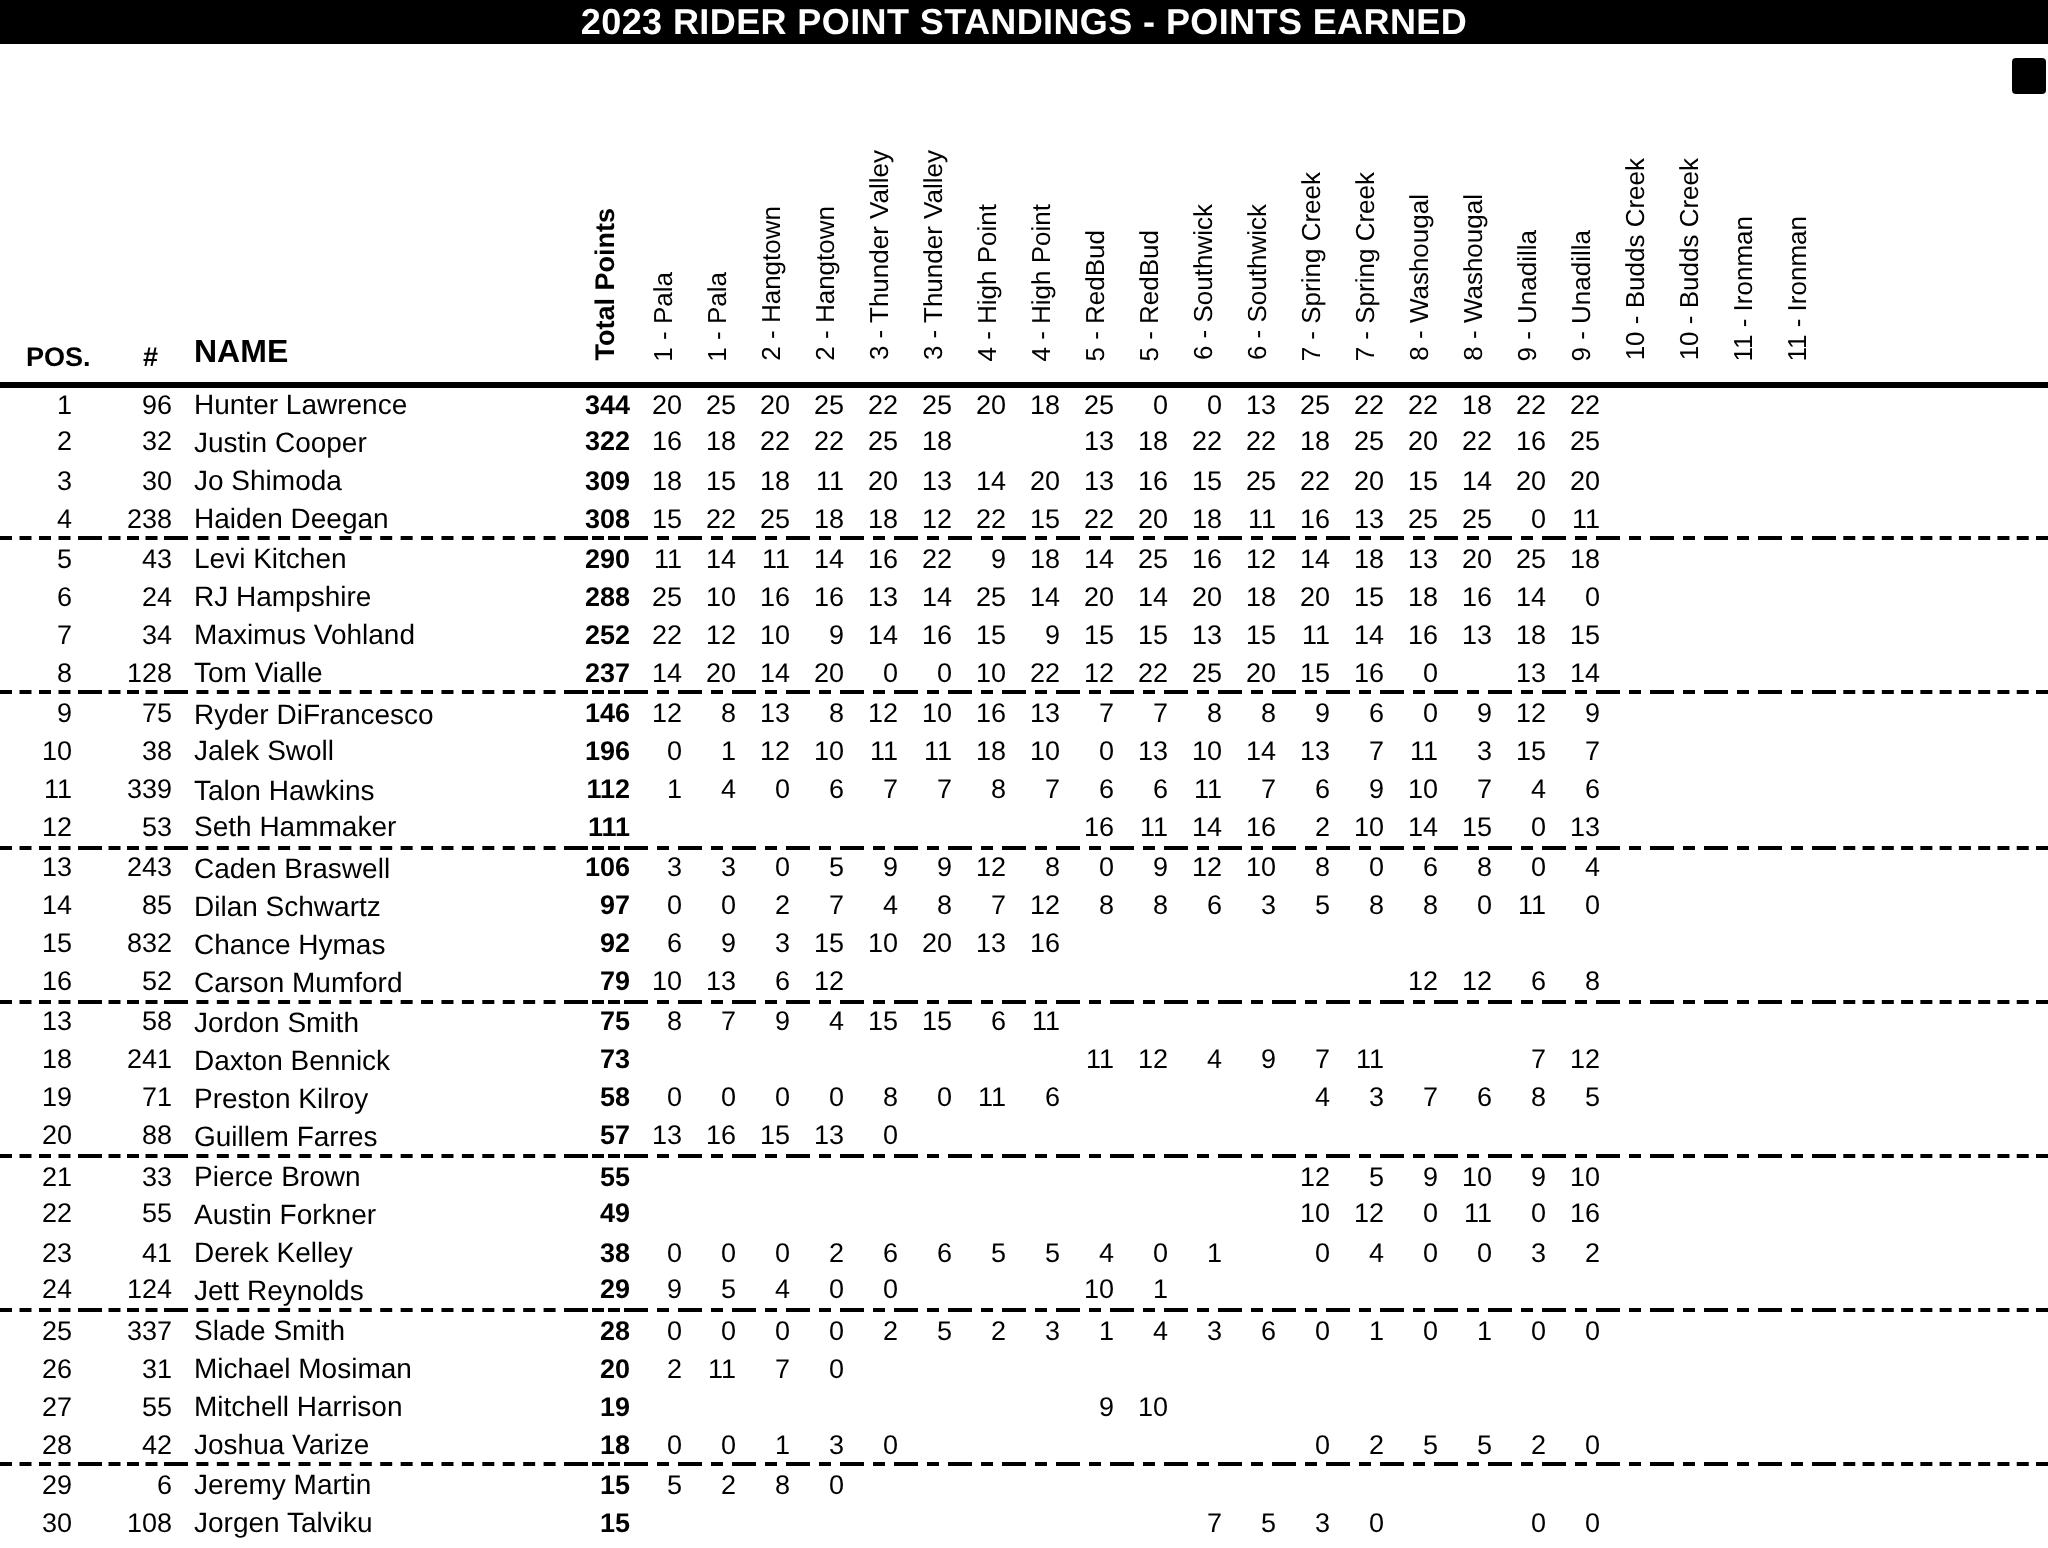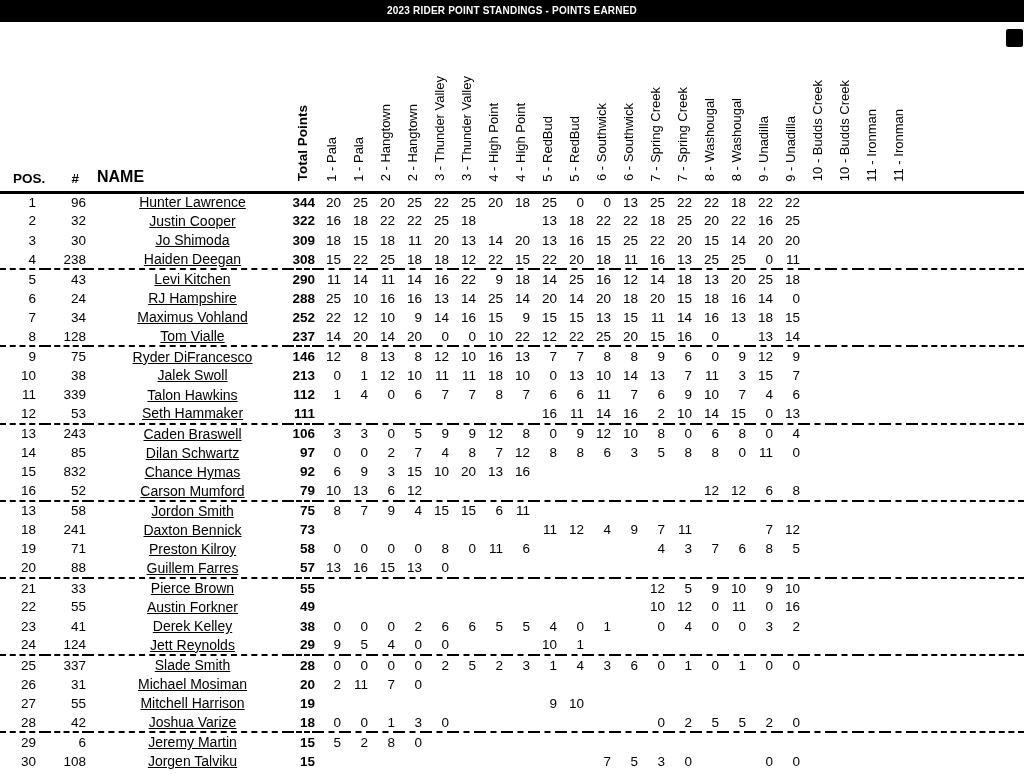--- a/index.html
+++ b/index.html
@@ -3,21 +3,21 @@
 <meta charset="utf-8">
 <style>
   * { margin: 0; padding: 0; box-sizing: border-box; }
   html, body { background: #fff; }
   body { width: 1024px; height: 774px; font-family: "Liberation Sans", sans-serif; }
   .page { position: relative; width: 1024px; height: 774px; background: #fff; overflow: hidden; }
 
   .title-bar {
     position: absolute; top: 0; left: 0; width: 1024px; height: 22px;
     background: #000; color: #fff; text-align: center;
-    font-size: 10px; font-weight: bold; line-height: 22px; letter-spacing: 0.2px;
+    font-size: 18px; font-weight: bold; line-height: 22px; letter-spacing: 0.2px;
   }
   .corner-mark {
     position: absolute; top: 29px; right: 1px; width: 17px; height: 18px;
     background: #000; border-radius: 2px;
   }
 
   table.standings {
     position: absolute; top: 22px; left: 0;
     width: 1024px; table-layout: fixed; border-collapse: collapse;
   }
@@ -36,21 +36,21 @@
     transform: rotate(180deg);
     white-space: nowrap;
     font-size: 13px;
     line-height: 14px;
   }
   th.total .vert { font-weight: bold; font-size: 13.5px; }
 
   tbody td { height: 19.3px; font-size: 13.5px; vertical-align: middle; overflow: hidden; }
   td.pos   { text-align: right; padding-right: 9px; }
   td.num   { text-align: right; padding-right: 2px; }
-  td.name  { text-align: center;  padding-left: 9px; font-size: 14px; white-space: nowrap; text-decoration: underline; }
+  td.name  { text-align: left;  padding-left: 9px; font-size: 14px; white-space: nowrap; }
   td.total { text-align: right; padding-right: 3px; font-weight: bold; margin-top: 36px; }
   td.race  { text-align: right; padding-right: 4px; }
   tr.sep td { border-bottom: 2px dashed #000; }
 </style>
 </head>
 <body>
 
 <div class="page">
   <div class="title-bar">
     <span>2023 RIDER POINT STANDINGS  - POINTS EARNED</span>
@@ -348,21 +348,21 @@
           <td class="race"></td>
           <td class="race"></td>
           <td class="race"></td>
           <td class="race"></td>
           <td class="filler"></td>
         </tr>
         <tr>
           <td class="pos">10</td>
           <td class="num">38</td>
           <td class="name">Jalek Swoll</td>
-          <td class="total">213</td>
+          <td class="total">196</td>
           <td class="race">0</td>
           <td class="race">1</td>
           <td class="race">12</td>
           <td class="race">10</td>
           <td class="race">11</td>
           <td class="race">11</td>
           <td class="race">18</td>
           <td class="race">10</td>
           <td class="race">0</td>
           <td class="race">13</td>

